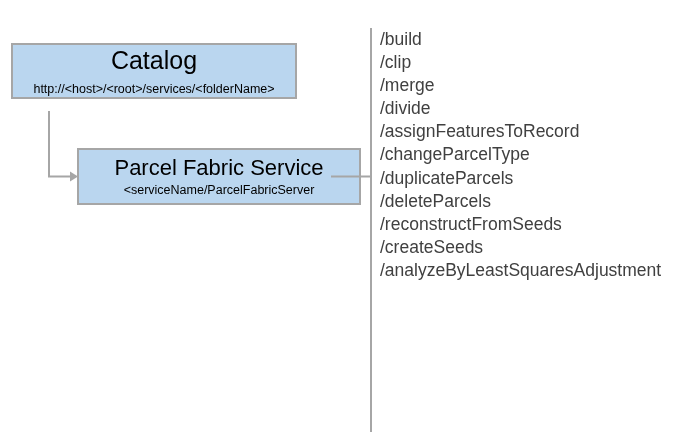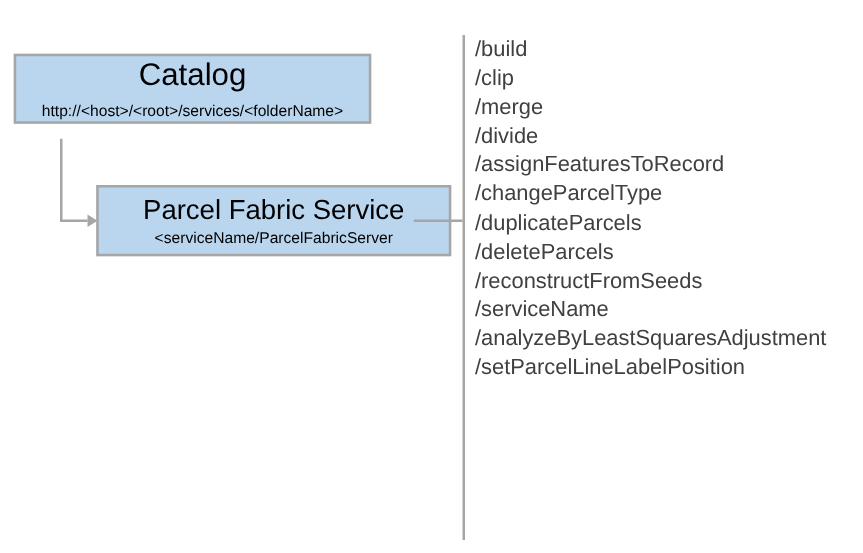--- a/index.html
+++ b/index.html
@@ -127,18 +127,17 @@
   <div id="operations-list">
     <div class="op-item">/build</div>
     <div class="op-item">/clip</div>
     <div class="op-item">/merge</div>
     <div class="op-item">/divide</div>
     <div class="op-item">/assignFeaturesToRecord</div>
     <div class="op-item">/changeParcelType</div>
     <div class="op-item">/duplicateParcels</div>
     <div class="op-item">/deleteParcels</div>
     <div class="op-item">/reconstructFromSeeds</div>
-    <div class="op-item">/serviceName</div>
+    <div class="op-item">/createSeeds</div>
     <div class="op-item">/analyzeByLeastSquaresAdjustment</div>
-    <div class="op-item">/setParcelLineLabelPosition</div>
   </div>
 
 </div>
 
 </body></html>

